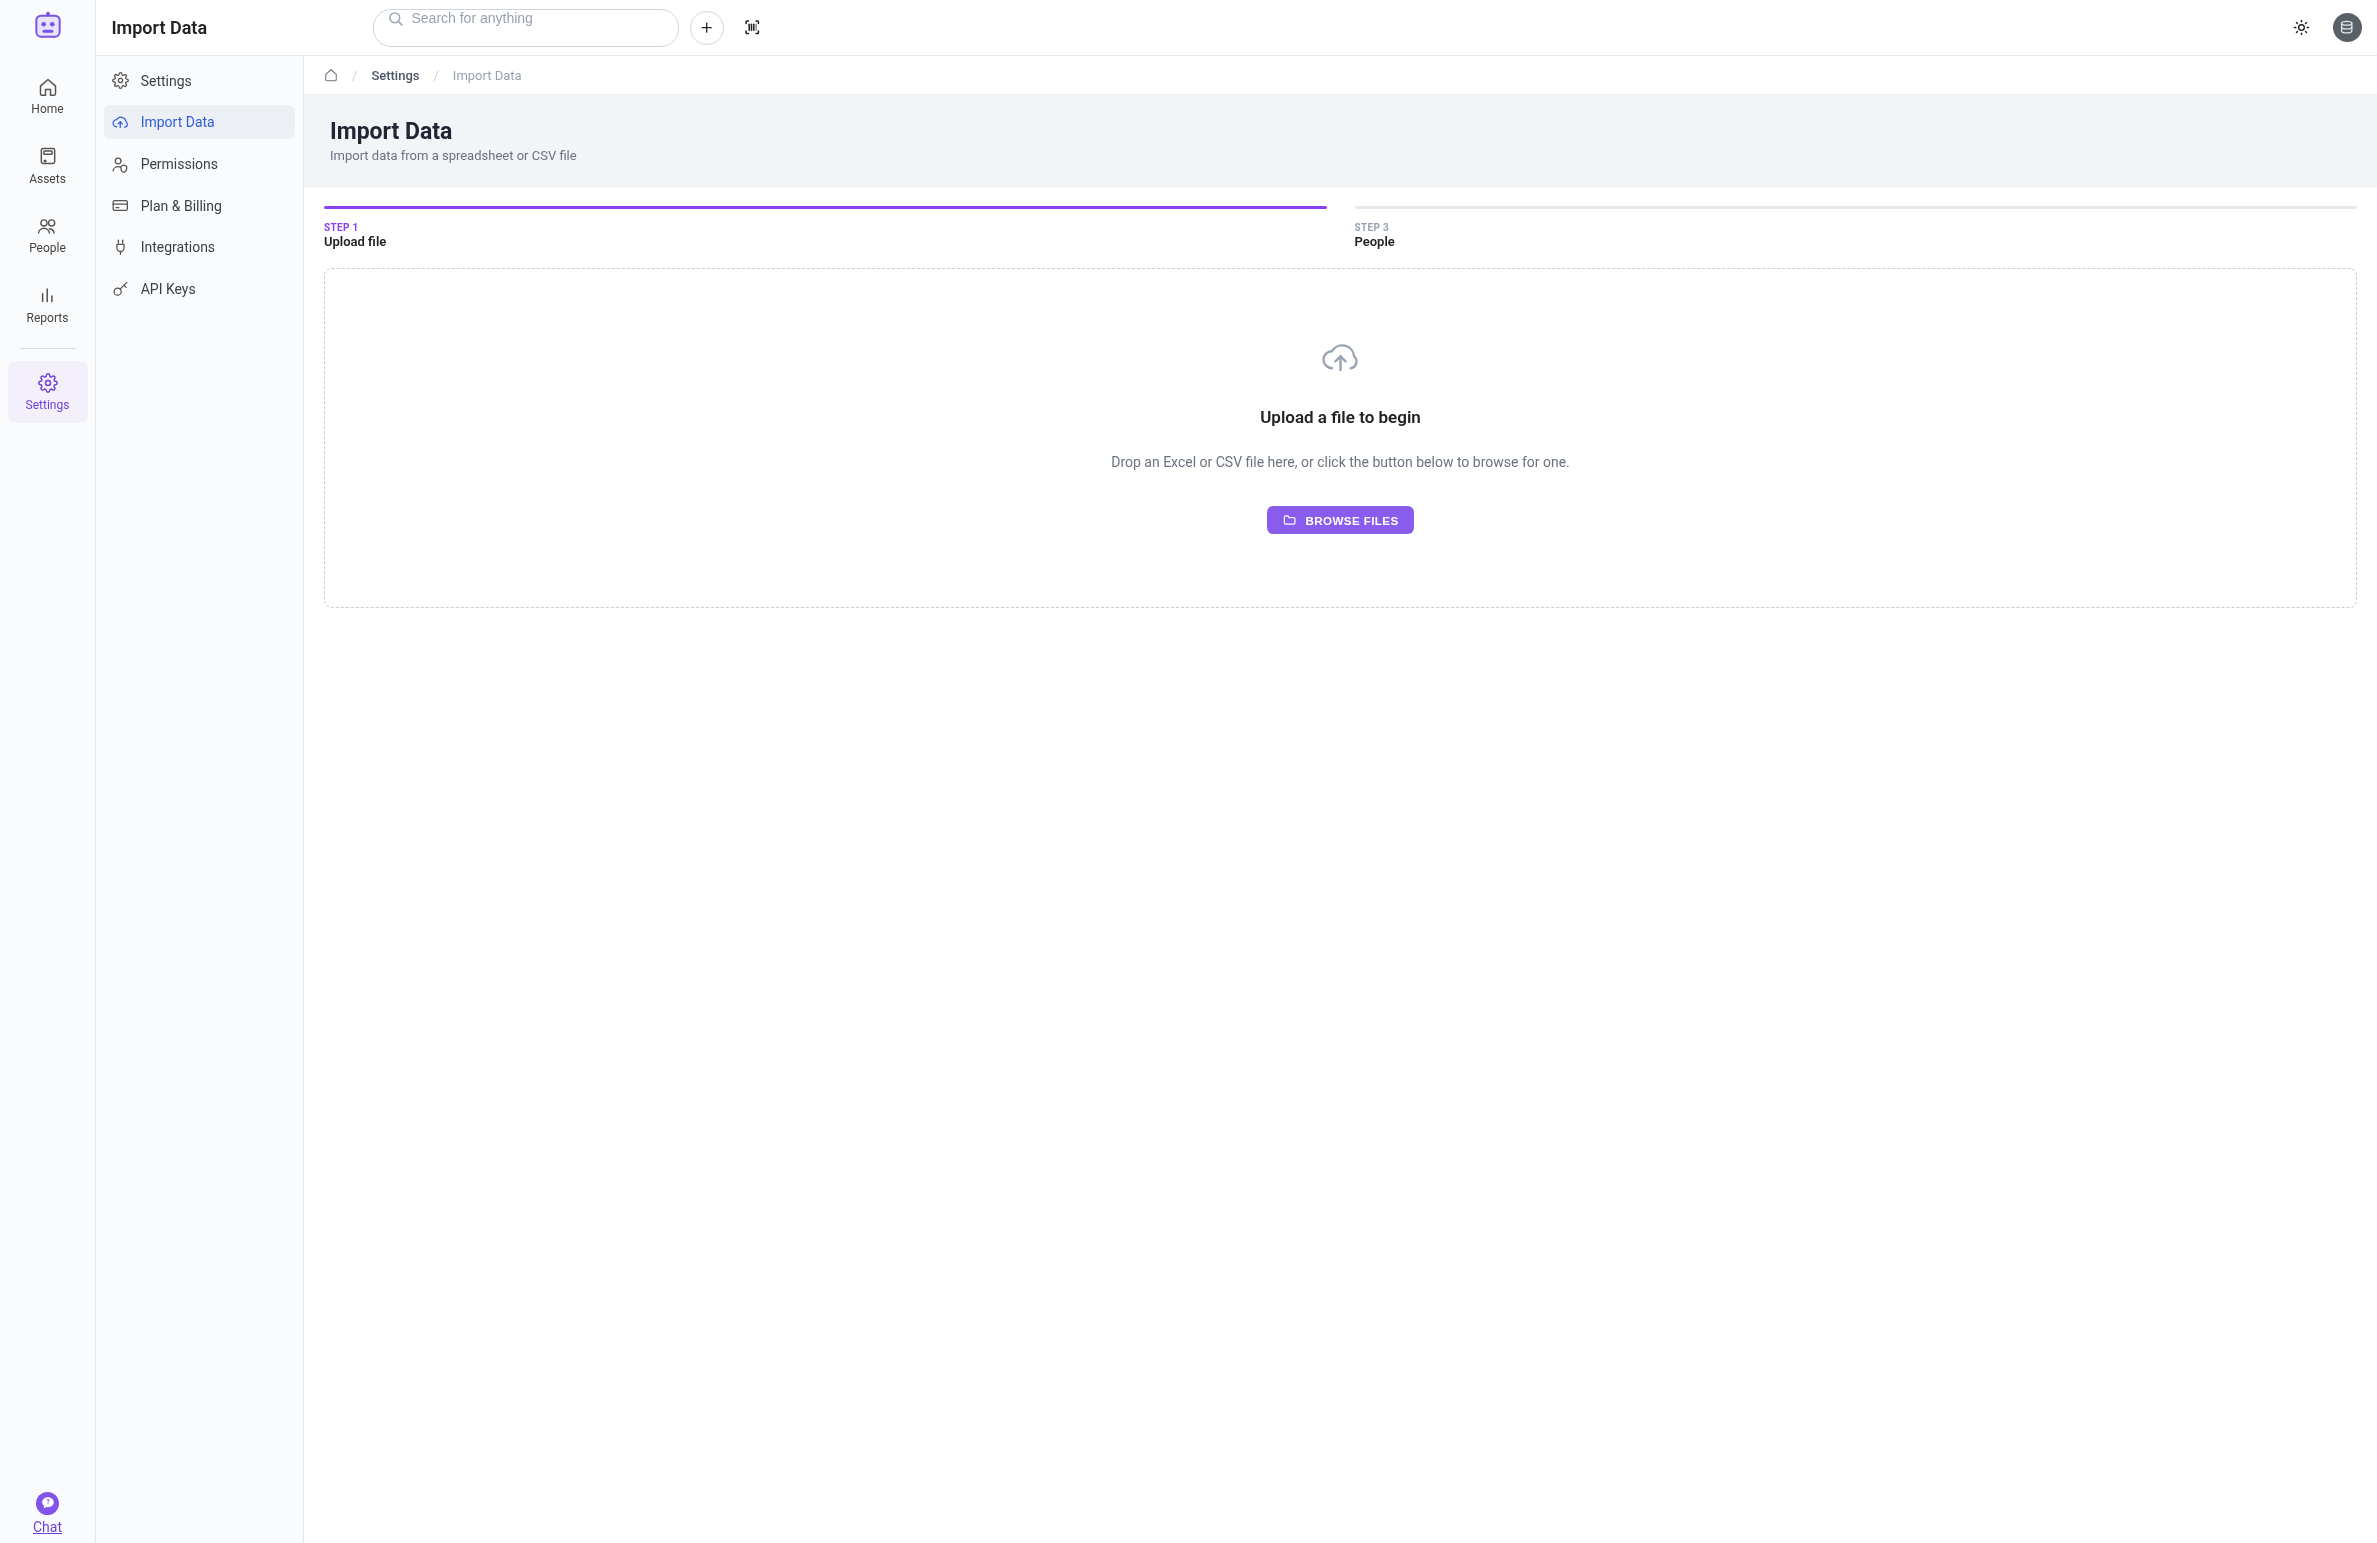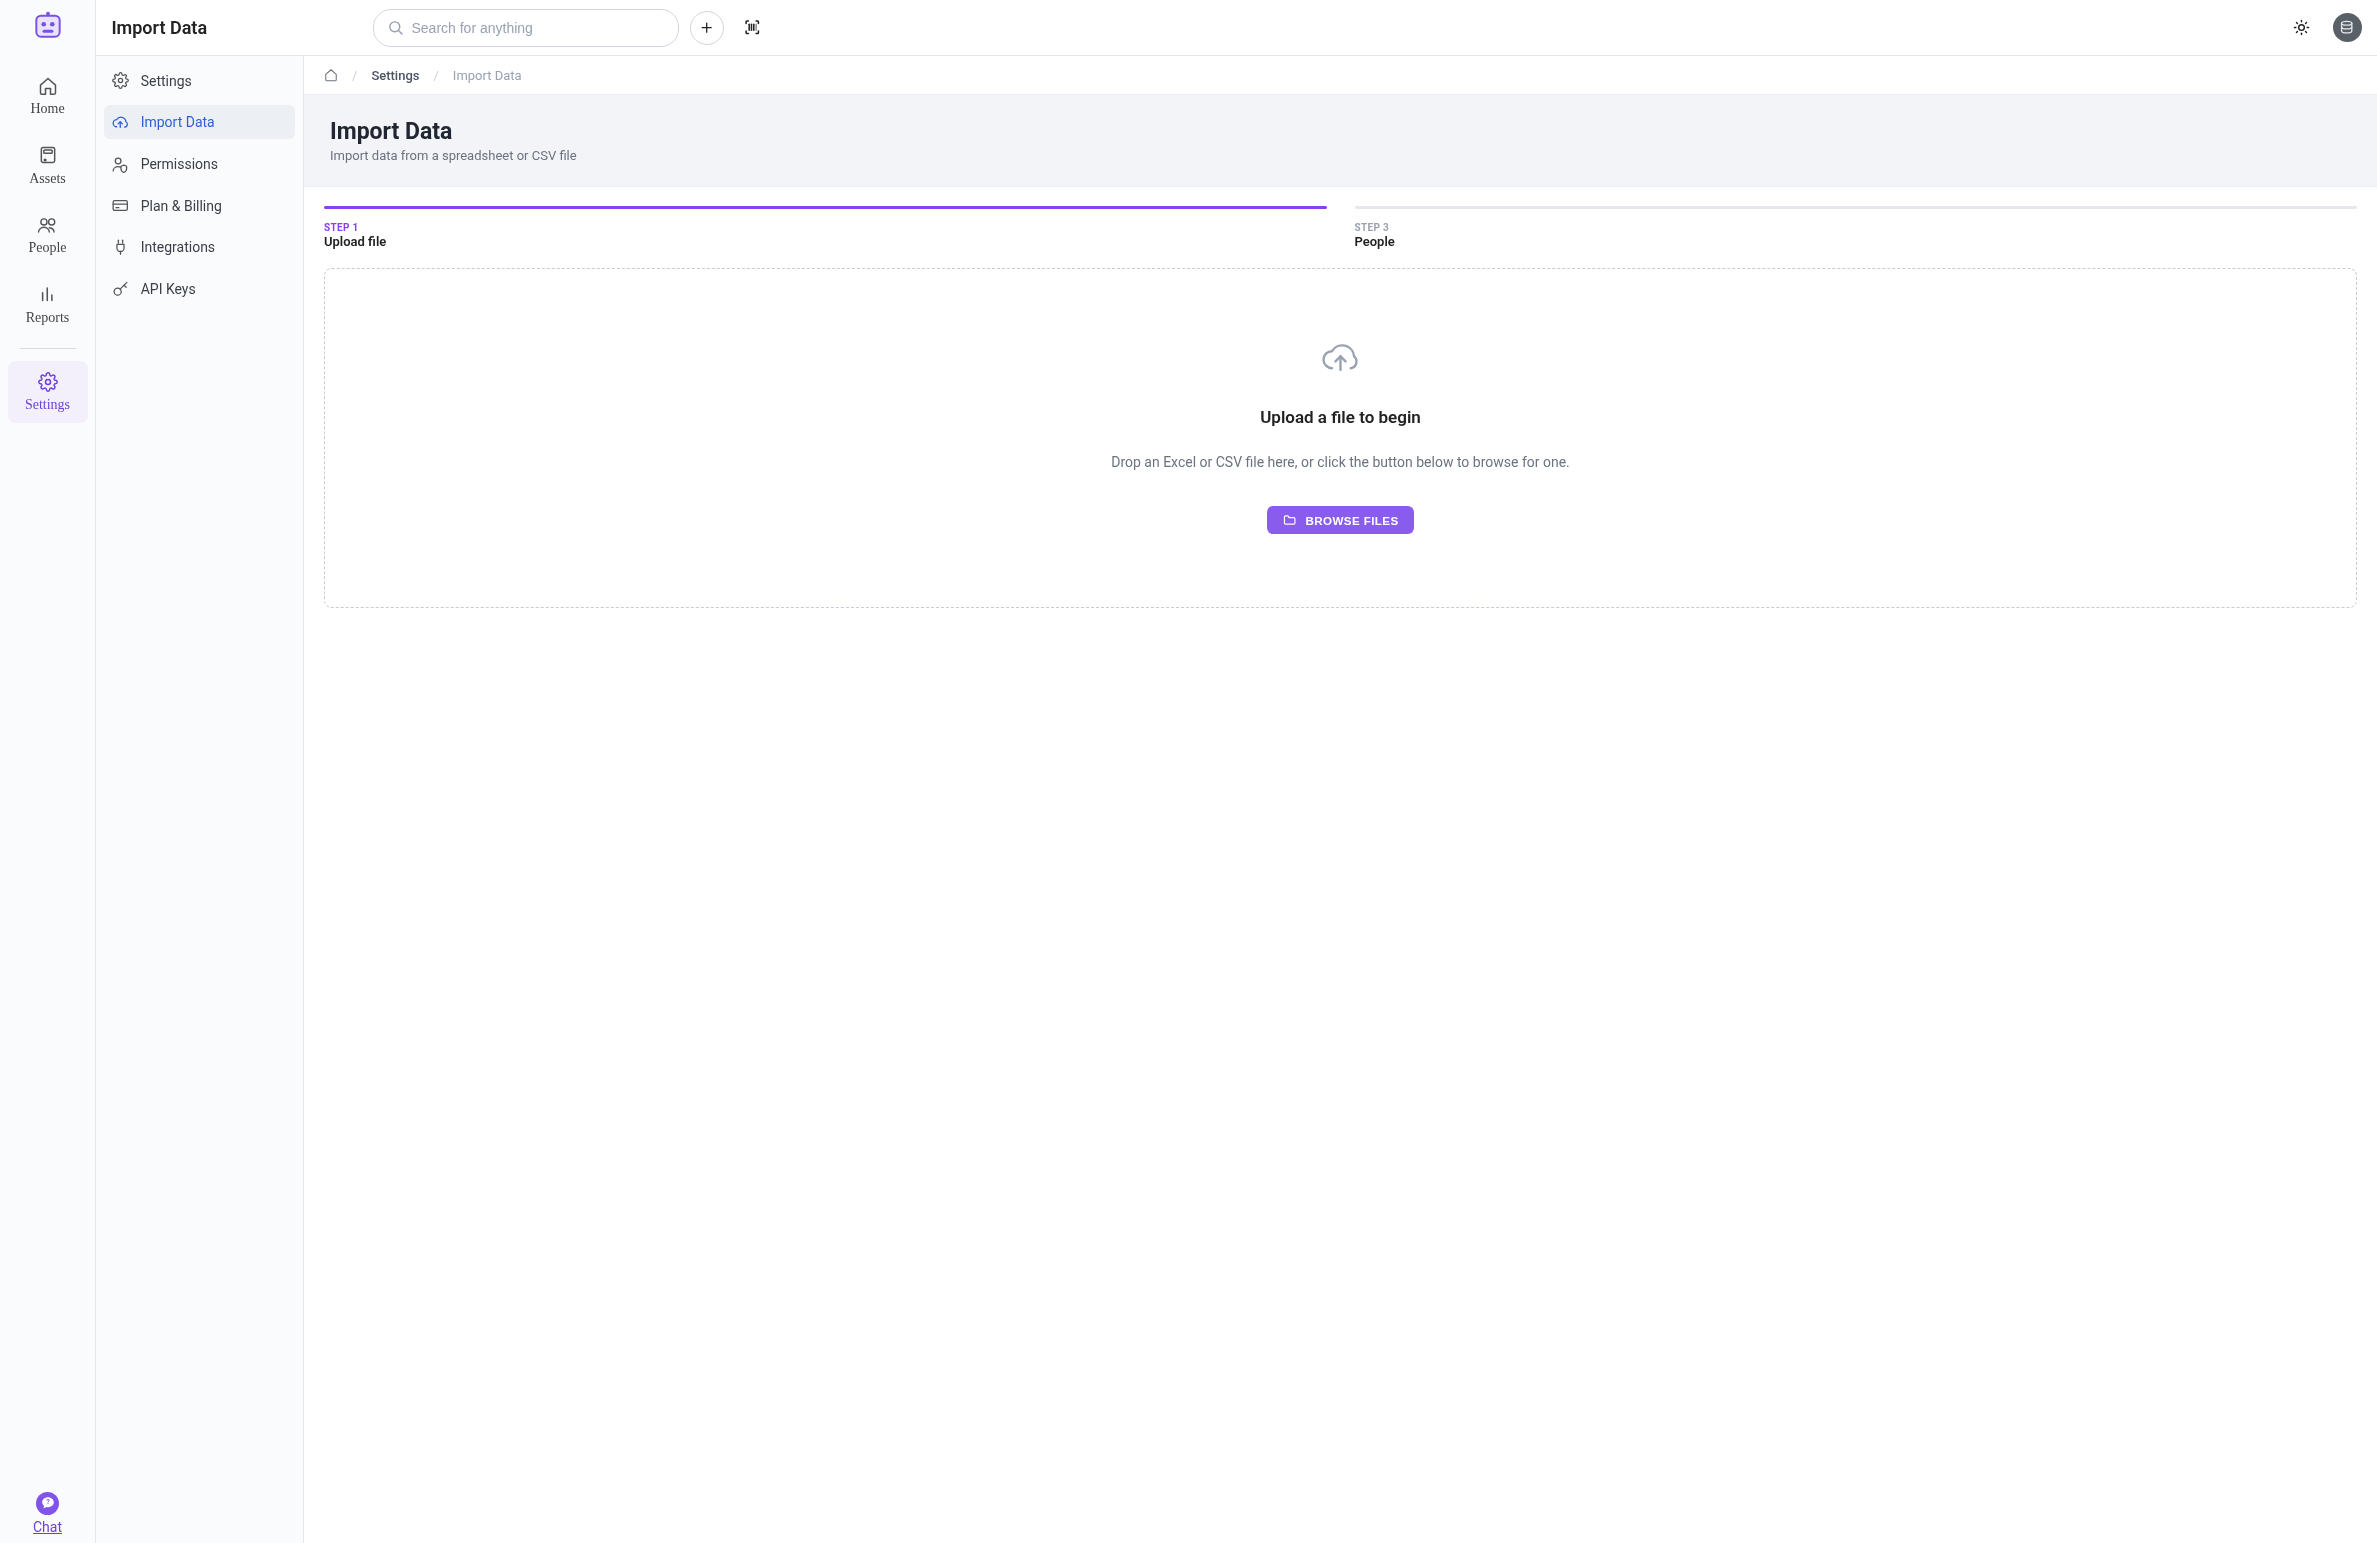--- a/index.html
+++ b/index.html
@@ -49,22 +49,21 @@
       color: #6d41d9;
     }
     .nav-item .nav-icon {
       width: 21.6px;
       height: 21.6px;
       display: flex;
       align-items: center;
       justify-content: center;
     }
     .nav-item .nav-label {
-      font-size: 14px;
-      font-family: Liberation Serif, serif;
+      font-size: 12px;
     }
     .nav-divider {
       width: 56px;
       height: 0.8px;
       background: #d8dbe0;
       margin: 4.6px 0 12.4px;
     }
     .nav-spacer { flex: 1; }
     .nav-chat {
       display: flex;
@@ -111,21 +110,21 @@
     }
     .topbar-center {
       flex: 1;
       display: flex;
       align-items: center;
       gap: 10.8px;
       justify-content: flex-start;
     }
     .search-wrap {
       display: flex;
-      align-items: center;
+      align-items: flex-start;
       gap: 7.7px;
       width: 306px;
       height: 38px;
       border: 0.8px solid #d0d5dd;
       border-radius: 18px;
       padding: 0 12.4px;
       color: #98a2b3;
     }
     .search-input {
       border: none;

